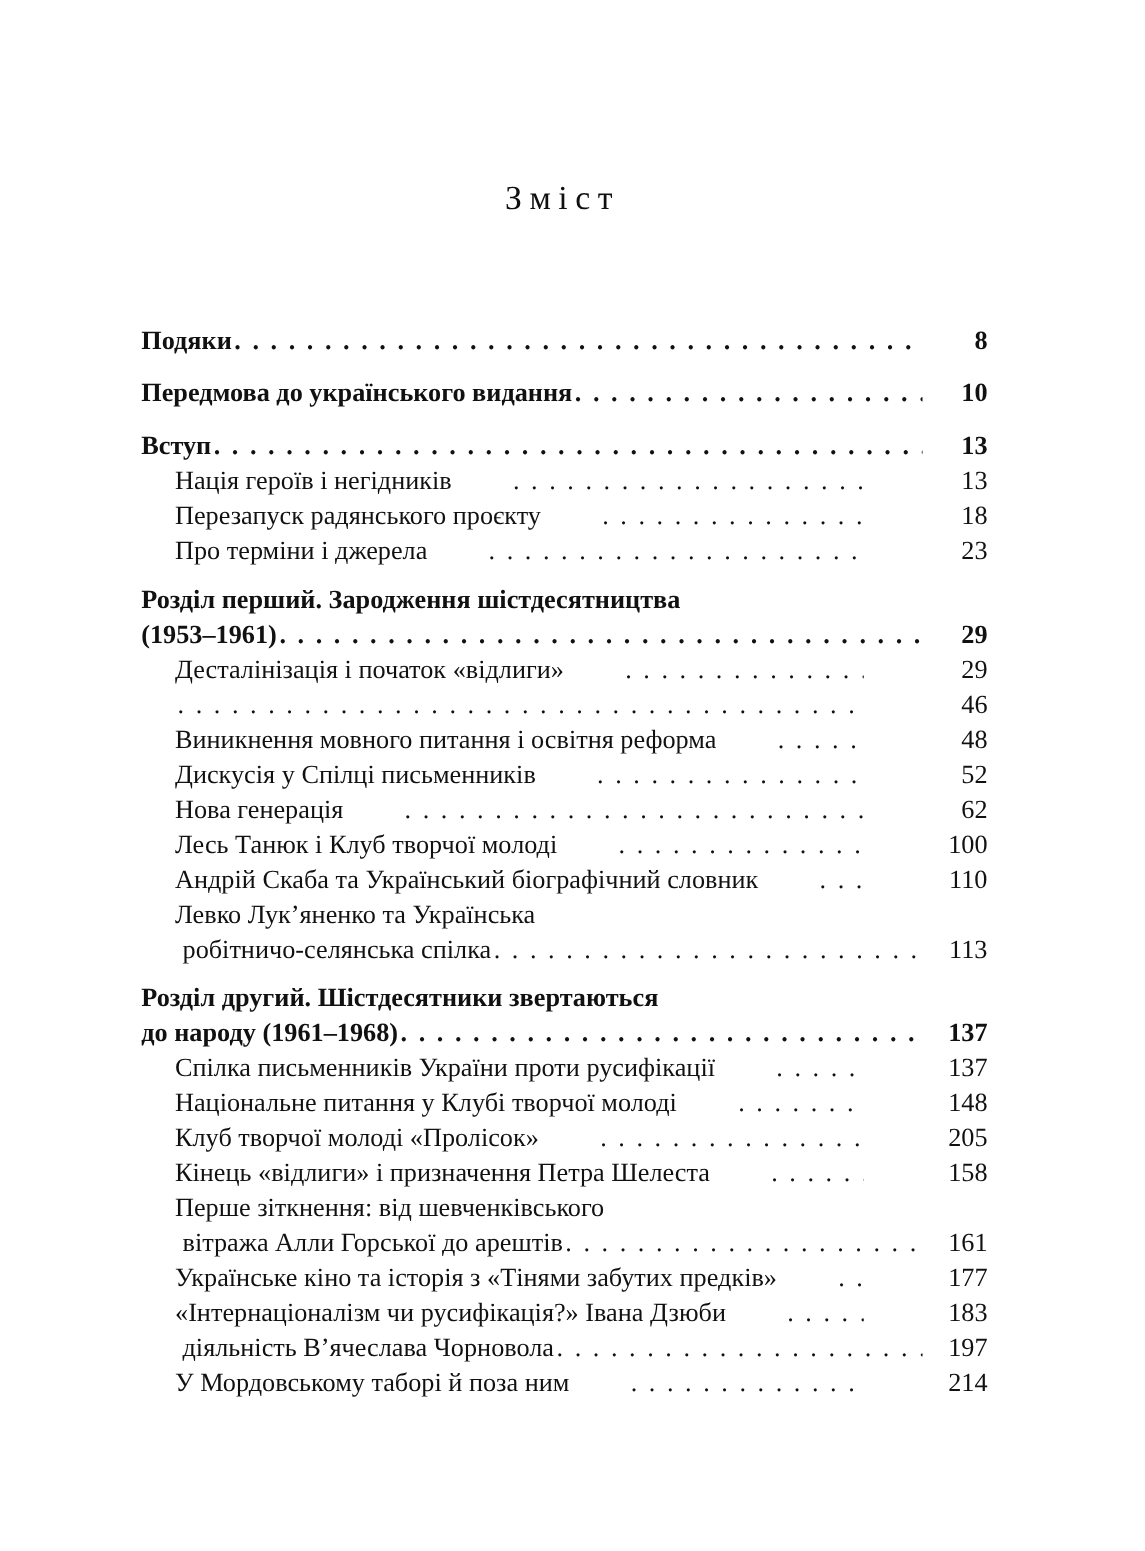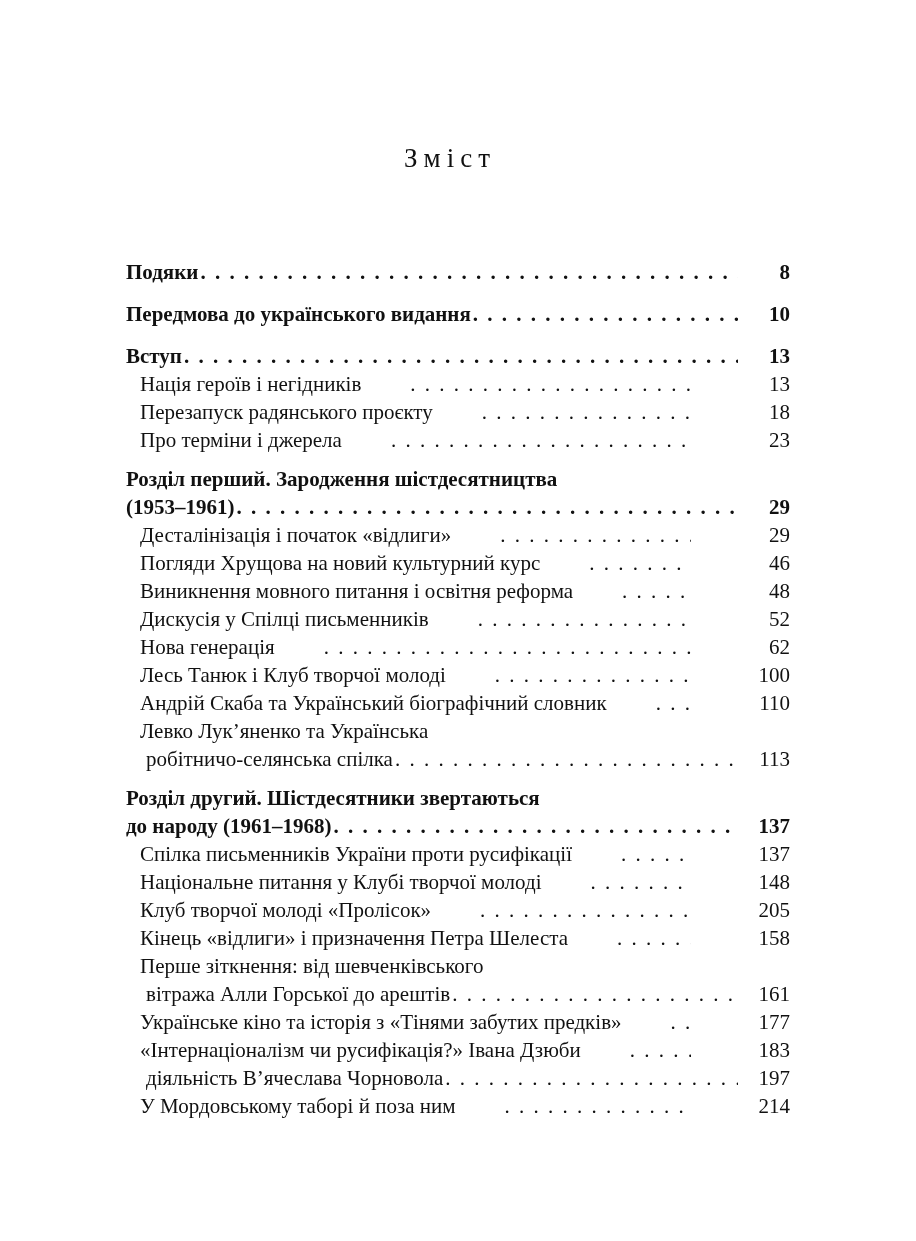--- a/index.html
+++ b/index.html
@@ -35,21 +35,21 @@
   .entry { margin: 0; }
   .entry.gap-lg { margin-top: 14px; }
   .entry.gap-md { margin-top: 11px; }
   .entry.bold { font-weight: bold; }
   .line1 { white-space: nowrap; }
   .dotrow {
     display: flex;
     align-items: baseline;
     white-space: nowrap;
   }
-  .ind-0 { margin-left: 16px; font-family: Liberation Serif, serif; }
+  .ind-0 { margin-left: 3px; font-family: Liberation Serif, serif; }
   .ind-1 { margin-left: 30px; gap: 47px; }
   .ind-2 { margin-left: 36px; }
   .dots {
     flex: 1 1 auto;
     overflow: hidden;
     white-space: nowrap;
     margin: 0 6px 0 2px;
     min-width: 0;
   }
   .dots::after {
@@ -136,21 +136,20 @@
     <div class="dotrow ind-1">
       <span class="text">Десталінізація і початок «відлиги»</span>
       <span class="dots"></span>
       <span class="page-num">29</span>
     </div>
   </div>
 
   <div class="entry">
 
     <div class="dotrow ind-1">
-      <span class="text">Погляди Хрущова на новий культурний курс</span>
       <span class="dots"></span>
       <span class="page-num">46</span>
     </div>
   </div>
 
   <div class="entry">
 
     <div class="dotrow ind-1">
       <span class="text">Виникнення мовного питання і освітня реформа</span>
       <span class="dots"></span>

